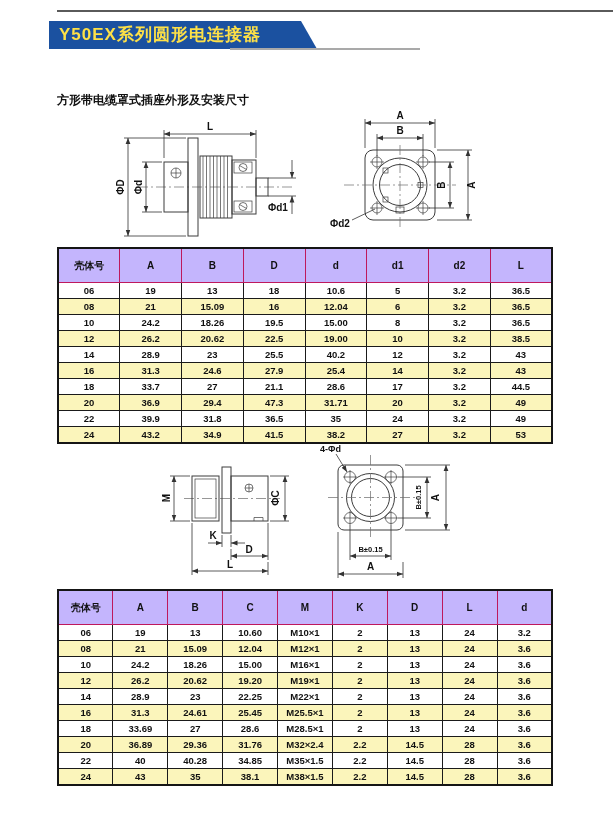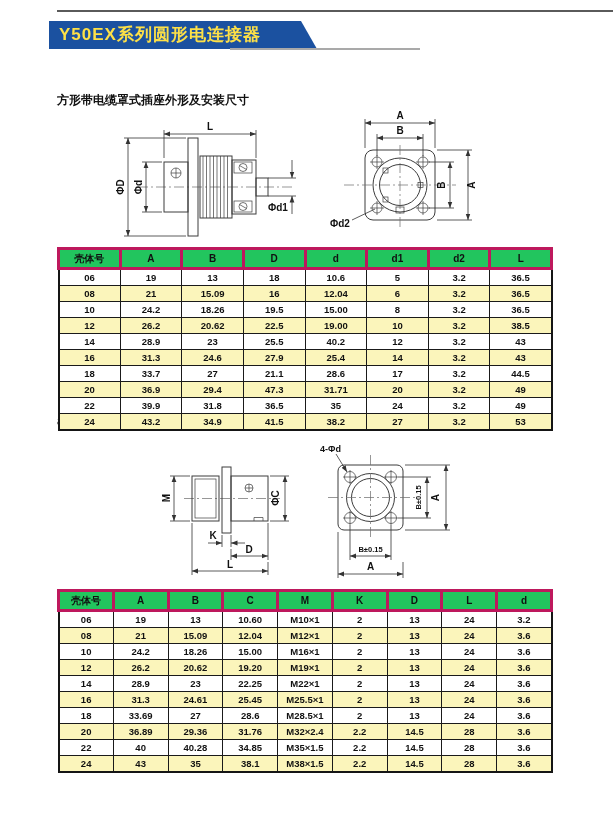--- a/index.html
+++ b/index.html
@@ -13,21 +13,21 @@
   .sec-title{position:absolute;left:57px;font-size:12px;font-weight:bold;}
   #sec1{top:72px;margin-top:20px;} #sec2{top:413px;}
   .drawing{position:absolute;}
   .part{stroke:#3c3c3c;stroke-width:1;fill:none;}
   .thin{stroke:#3c3c3c;stroke-width:0.7;fill:none;}
   .dim{stroke:#333;stroke-width:0.8;fill:none;}
   .cl{stroke:#6a6a6a;stroke-width:0.7;stroke-dasharray:10 3 2 3;fill:none;}
   text.dlabel{font-size:10px;font-weight:bold;fill:#111;font-family:"Liberation Sans",sans-serif;}
   text.small{font-size:7.5px;}
   .dtable{position:absolute;left:57px;width:496px;border-collapse:collapse;table-layout:fixed;border:2px solid #151515;}
-  .dtable th{background:#22c55e;border:3px solid #be185d;font-size:10px;font-weight:bold;height:17px;padding:0;text-align:center;}
+  .dtable th{background:#c4b5fd;border:1px solid #be185d;font-size:10px;font-weight:bold;height:17px;padding:8px;text-align:center;}
   .dtable td{border:1px solid #1a1a1a;font-size:9.5px;font-weight:bold;text-align:center;height:13px;padding:1px 0;background:#fff;}
   .dtable tr.alt td{background:#fbf5bb;}
   #table1{top:247px;} #table2{top:589px;}
 </style>
 </head>
 <body>
 
 <svg style="position:absolute;width:0;height:0;">
   <defs>
     <marker id="mE" markerWidth="8" markerHeight="6" refX="6.5" refY="3" orient="auto" markerUnits="userSpaceOnUse">

